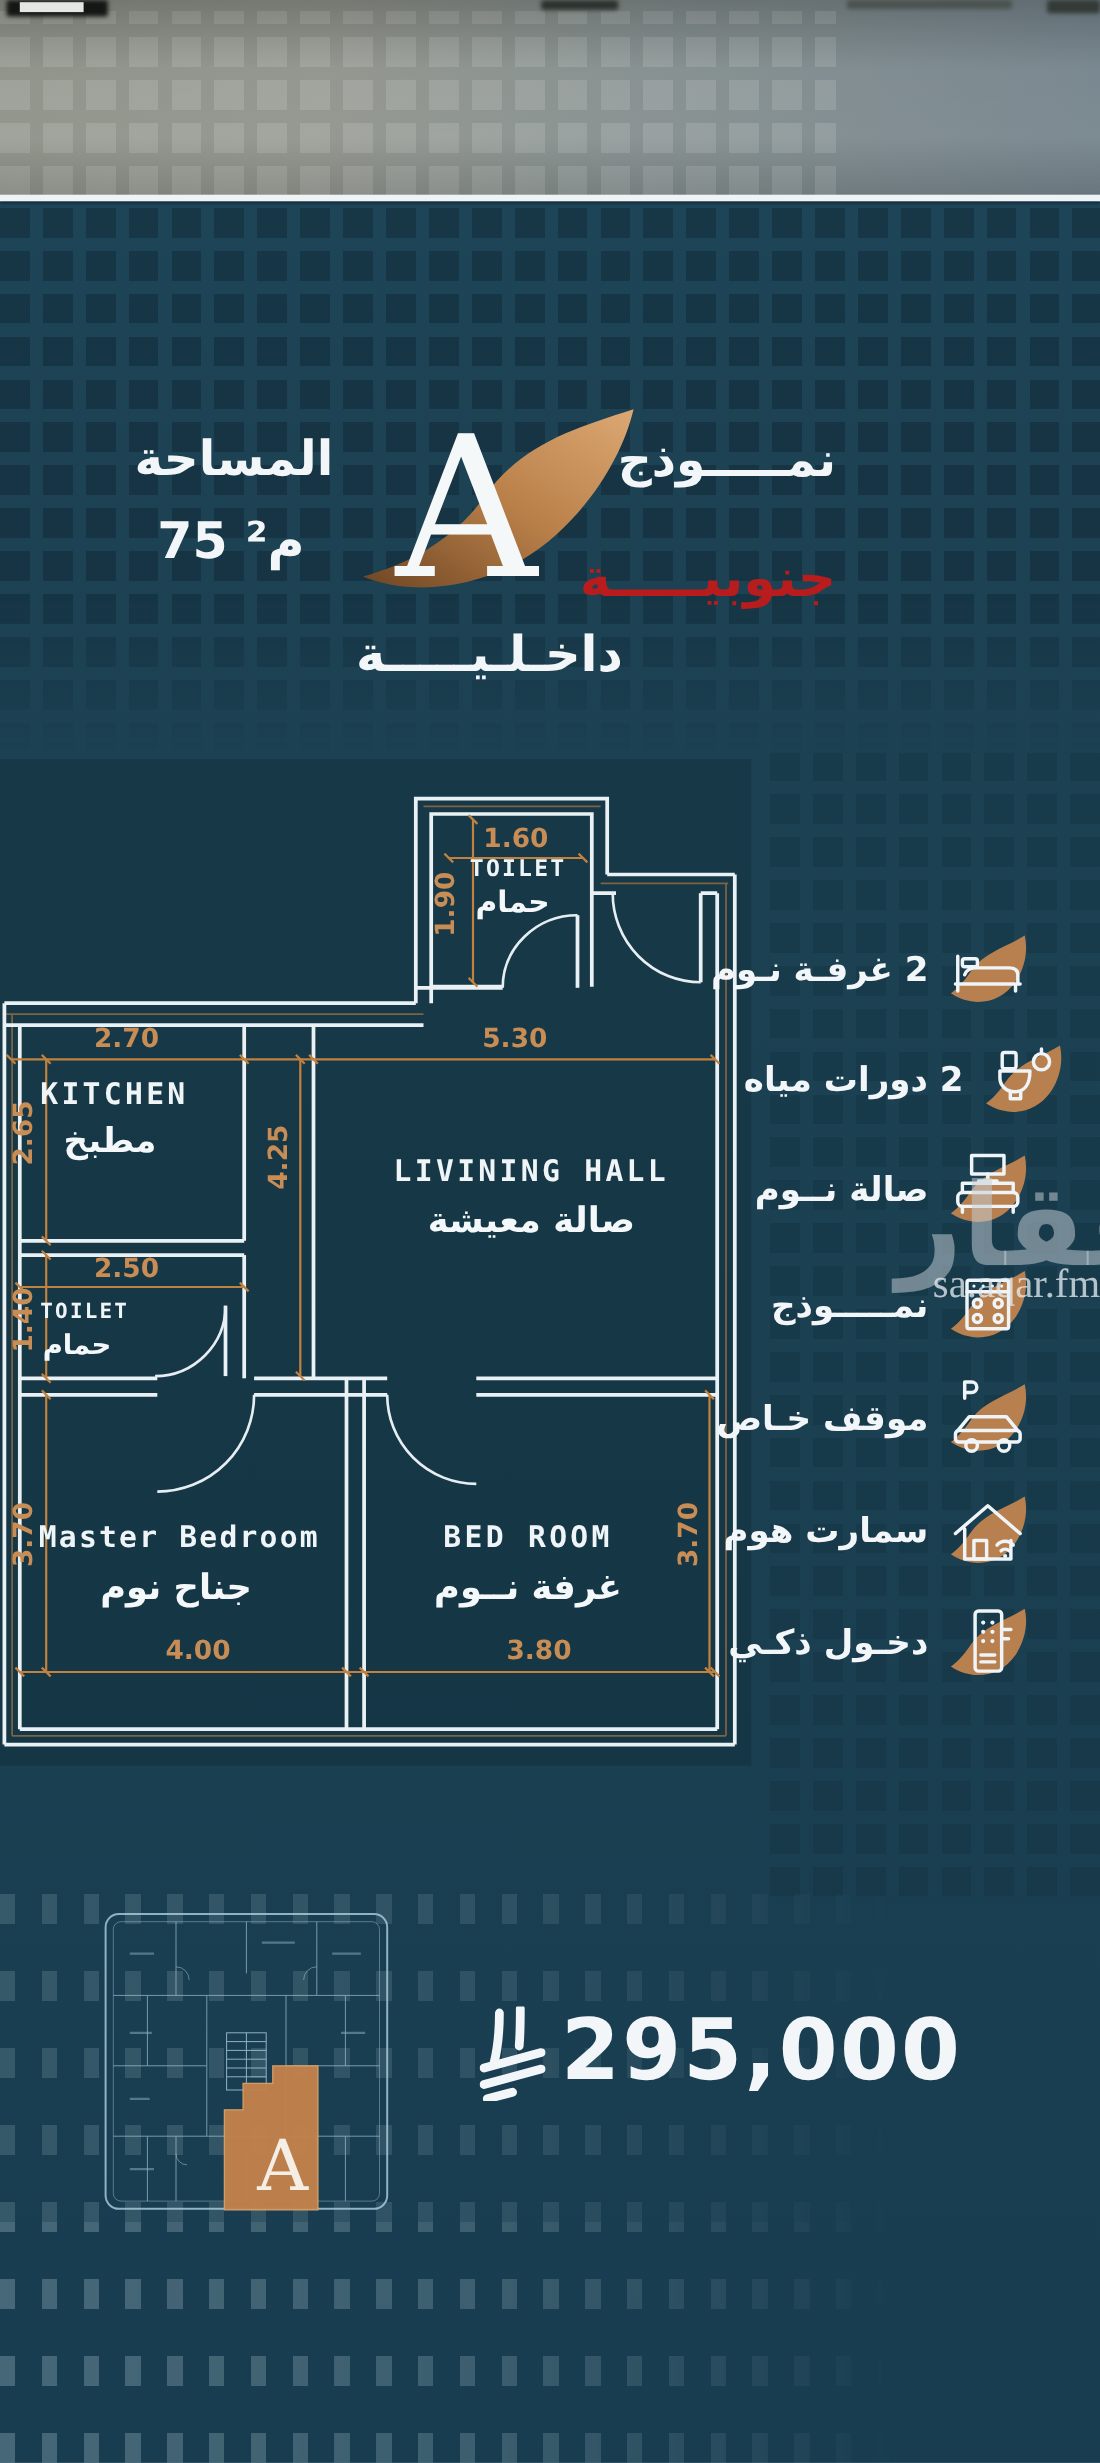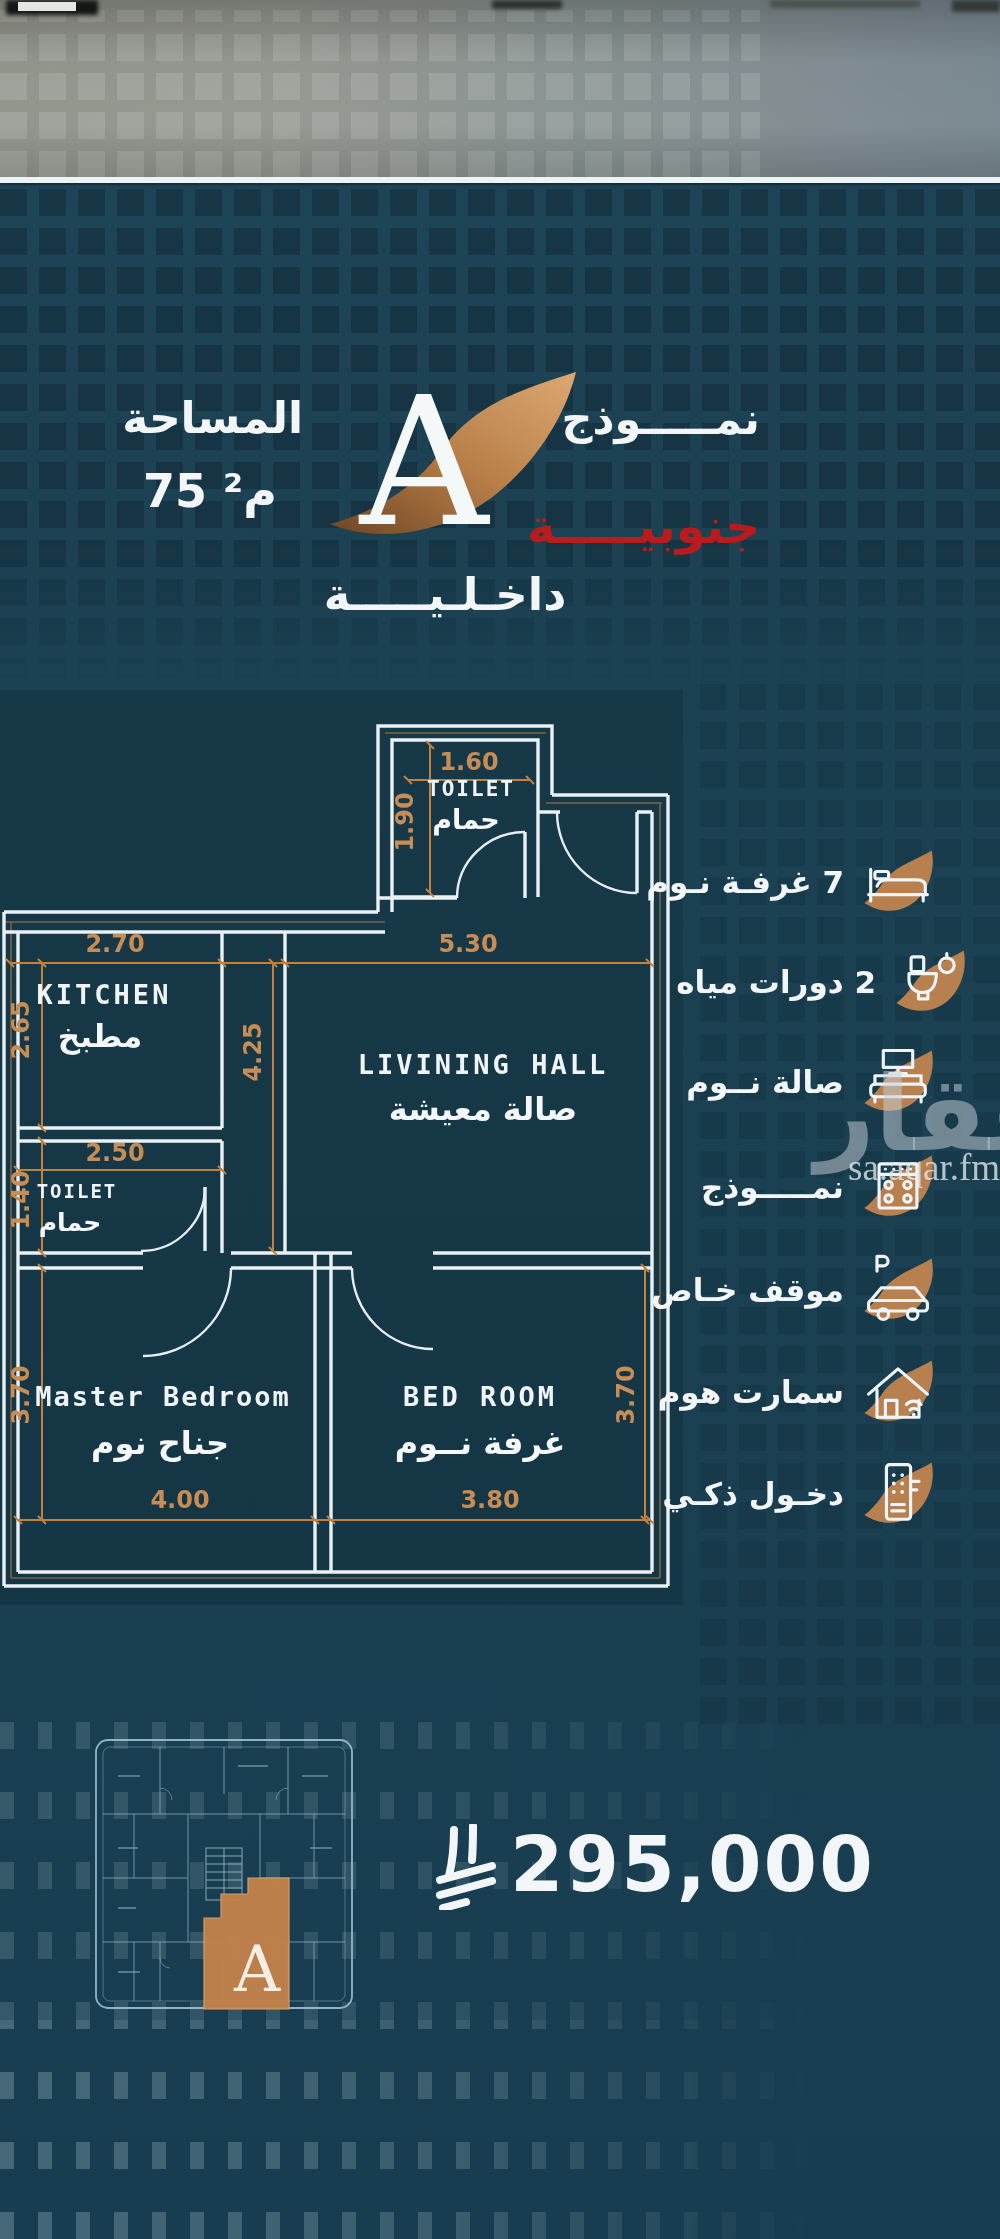--- a/index.html
+++ b/index.html
@@ -169,21 +169,21 @@
     <text x="466" y="129" font-size="27">حمام</text>
     <text x="100" y="347" font-size="31">مطبخ</text>
     <text x="483" y="420" font-size="32">صالة معيشة</text>
     <text x="70" y="531" font-size="25">حمام</text>
     <text x="160" y="754" font-size="32">جناح نوم</text>
     <text x="480" y="754" font-size="32">غرفة نــوم</text>
   </g>
 </svg>
 
 <div class="abs feature" style="top:836px;">
-  <span class="lbl">7 غرفـة نـوم</span>
+  <span class="lbl">2 غرفـة نـوم</span>
   <svg viewBox="0 0 80 80">
     <path class="swoosh" d="M8,60 C26,72 50,70 64,50 C72,38 75,24 72,10 C56,20 38,24 26,40 C18,52 12,57 8,60 Z"></path>
     <path class="ic-stroke" d="M14,28 V58 M12,52 H68 M66,52 V44 Q66,38 58,38 H30 Q22,38 20,44 M64,52 V58"></path>
     <rect class="ic-stroke" x="18" y="30" width="13" height="7" rx="2"></rect>
   </svg>
 </div>
 <div class="abs feature" style="top:936px;margin-left:32px;">
   <span class="lbl">2 دورات مياه</span>
   <svg viewBox="0 0 80 80">
     <path class="swoosh" d="M8,60 C26,72 50,70 64,50 C72,38 75,24 72,10 C56,20 38,24 26,40 C18,52 12,57 8,60 Z"></path>

